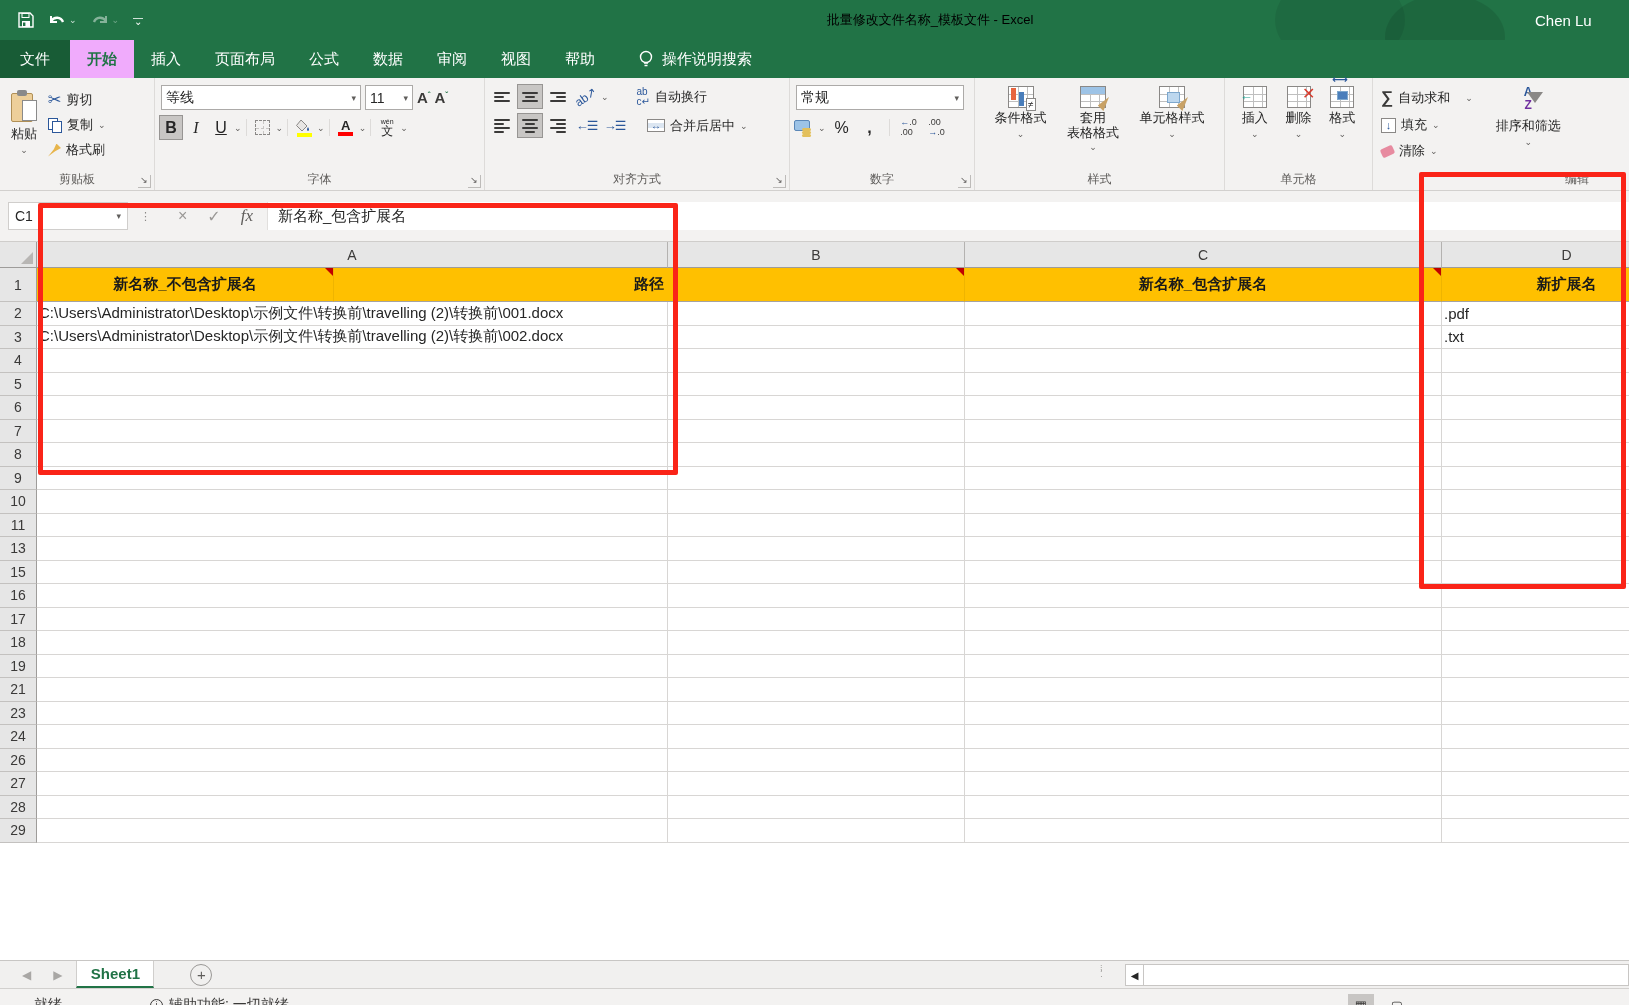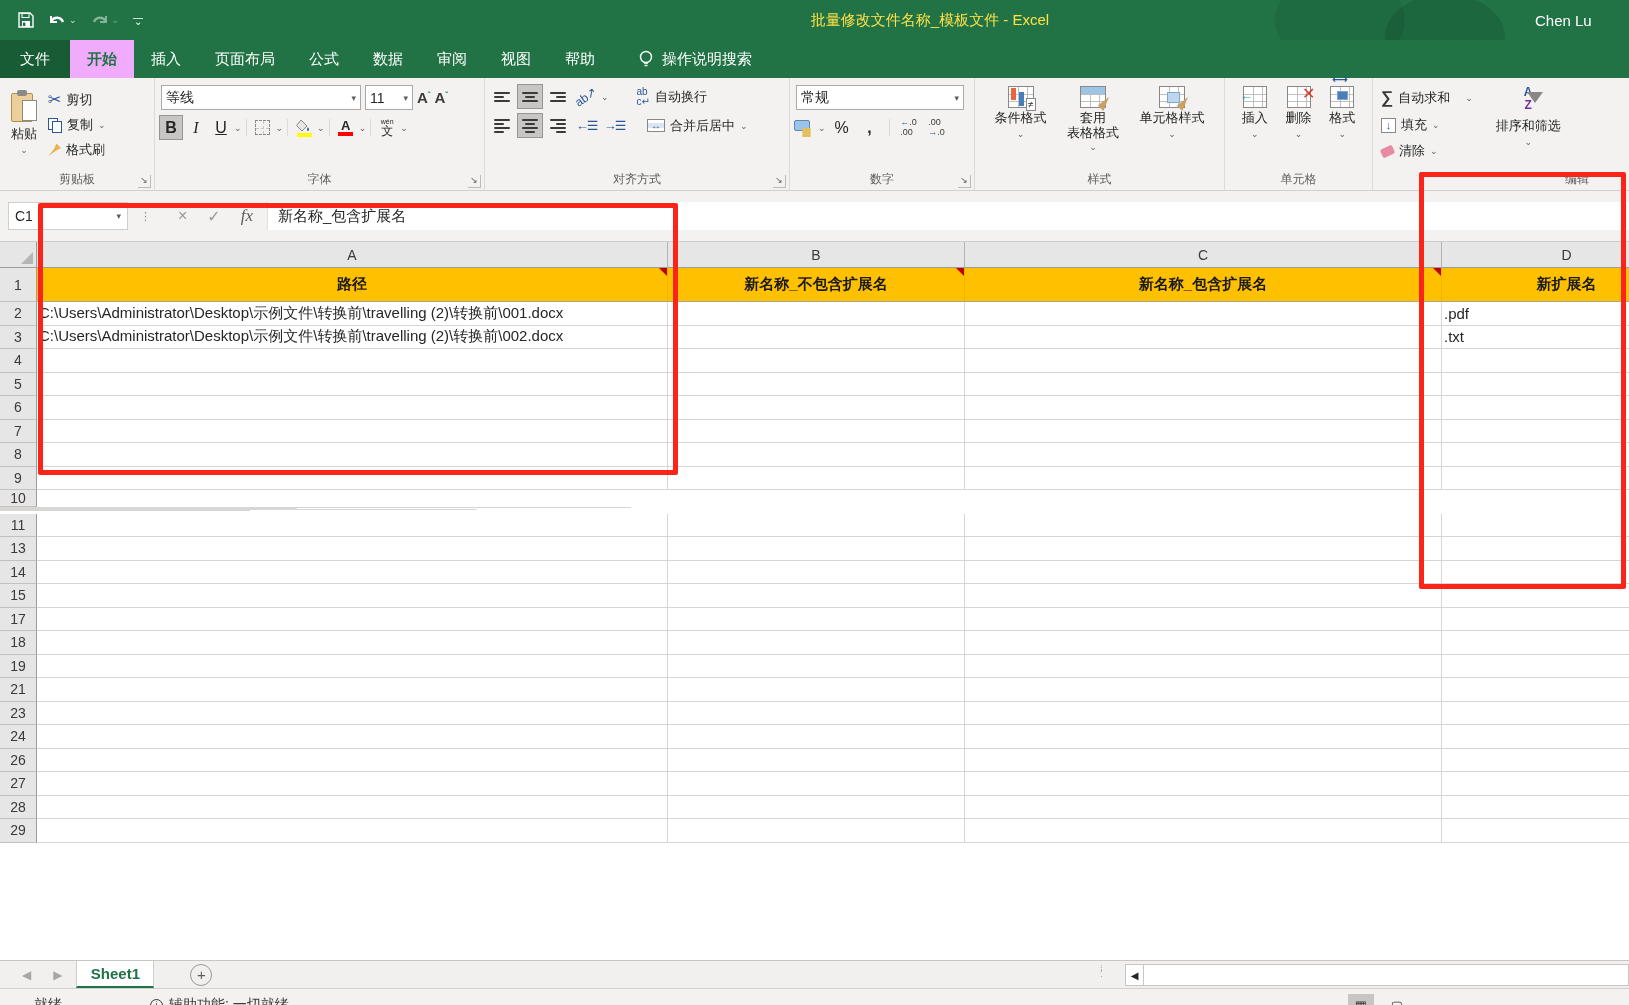--- a/index.html
+++ b/index.html
@@ -7,21 +7,21 @@
   body { font-family:"Liberation Sans","DejaVu Sans",sans-serif; position:relative; background:#fff; font-size:14px; color:#262626; }
 
   
   .titlebar { position:absolute; left:0; top:0; width:1629px; height:40px; background:#217346; overflow:hidden; }
   .titlebar .blob1 { position:absolute; left:1275px; top:-28px; width:130px; height:96px; border-radius:50%; background:rgba(0,0,0,.07); }
   .titlebar .blob2 { position:absolute; left:1385px; top:-6px; width:120px; height:86px; border-radius:50%; background:rgba(0,0,0,.10); }
   .qat { position:absolute; left:18px; top:0; height:40px; display:flex; align-items:center; gap:14px; }
   .qat .btn { color:#fff; display:flex; align-items:center; gap:3px; }
   .qat .dim { opacity:.45; }
   .qat .chev { font-size:9px; color:#cfe3d8; }
-  .win-title { position:absolute; left:700px; width:460px; top:0; height:40px; display:flex; align-items:center; justify-content:center; color:#fde047; font-size:15px; white-space:nowrap; }
+  .win-title { position:absolute; left:700px; width:460px; top:0; height:40px; display:flex; align-items:center; justify-content:center; color:#000000; font-size:13px; white-space:nowrap; }
   .user-name { position:absolute; right:-16px; top:0; height:40px; width:110px; display:flex; align-items:center; color:#fff; font-size:15px; overflow:hidden; }
 
   
   .tabrow { position:absolute; left:0; top:40px; width:1629px; height:38px; background:#217346; display:flex; align-items:stretch; }
   .rtab { color:#fff; font-size:15px; padding:0 17px; display:flex; align-items:center; cursor:default; }
   .rtab.file { background:#185c36; padding:0 20px; }
   .rtab.active { background:#f0abfc; color:#217346; font-weight:bold; }
   .tellme { color:#fff; font-size:15px; display:flex; align-items:center; gap:8px; padding-left:26px; }
 
   
@@ -499,22 +499,22 @@
 <div class="gridarea" id="grid">
     <div class="grow" style="height: 26px;">
       <div class="corner" style="width: 37px;"></div>
       <div class="hcell" style="width: 631px; height: 26px;">A</div>
       <div class="hcell" style="width: 297px; height: 26px;">B</div>
       <div class="hcell" style="width: 477px; height: 26px;">C</div>
       <div class="hcell" style="width: 250px; height: 26px;">D</div>
     </div>
     <div class="grow" style="height: 34px;">
       <div class="rhd" style="width: 37px;">1</div>
+      <div class="cell hdr1" style="width: 297px;">新名称_不包含扩展名<div class="cmt"></div></div>
       <div class="cell hdr1" style="width: 631px;">路径<div class="cmt"></div></div>
-      <div class="cell hdr1" style="width: 297px;">新名称_不包含扩展名<div class="cmt"></div></div>
       <div class="cell hdr1" style="width: 477px;">新名称_包含扩展名<div class="cmt"></div></div>
       <div class="cell hdr1" style="width: 250px;">新扩展名</div>
     </div>
     <div class="grow" style="height: 23.5px;">
       <div class="rhd" style="width: 37px;">2</div>
       <div class="cell" style="width: 631px;">C:\Users\Administrator\Desktop\示例文件\转换前\travelling (2)\转换前\001.docx</div>
       <div class="cell" style="width: 297px;"></div>
       <div class="cell" style="width: 477px;"></div>
       <div class="cell" style="width: 250px;">.pdf</div>
     </div>
@@ -560,21 +560,21 @@
       <div class="cell" style="width: 477px;"></div>
       <div class="cell" style="width: 250px;"></div>
     </div>
     <div class="grow" style="height: 23.5px;">
       <div class="rhd" style="width: 37px;">9</div>
       <div class="cell" style="width: 631px;"></div>
       <div class="cell" style="width: 297px;"></div>
       <div class="cell" style="width: 477px;"></div>
       <div class="cell" style="width: 250px;"></div>
     </div>
-    <div class="grow" style="height: 23.5px; flex-direction: column;">
+    <div class="grow" style="height: 23.5px;">
       <div class="rhd" style="width: 37px;">10</div>
       <div class="cell" style="width: 631px;"></div>
       <div class="cell" style="width: 297px;"></div>
       <div class="cell" style="width: 477px;"></div>
       <div class="cell" style="width: 250px;"></div>
     </div>
     <div class="grow" style="height: 23.5px;">
       <div class="rhd" style="width: 37px;">11</div>
       <div class="cell" style="width: 631px;"></div>
       <div class="cell" style="width: 297px;"></div>
@@ -582,28 +582,28 @@
       <div class="cell" style="width: 250px;"></div>
     </div>
     <div class="grow" style="height: 23.5px;">
       <div class="rhd" style="width: 37px;">13</div>
       <div class="cell" style="width: 631px;"></div>
       <div class="cell" style="width: 297px;"></div>
       <div class="cell" style="width: 477px;"></div>
       <div class="cell" style="width: 250px;"></div>
     </div>
     <div class="grow" style="height: 23.5px;">
-      <div class="rhd" style="width: 37px;">14</div>
-      <div class="cell" style="width: 631px;"></div>
-      <div class="cell" style="width: 297px;"></div>
-      <div class="cell" style="width: 477px;"></div>
-      <div class="cell" style="width: 250px;"></div>
-    </div>
-    <div class="grow" style="height: 23.5px;">
       <div class="rhd" style="width: 37px;">15</div>
+      <div class="cell" style="width: 631px;"></div>
+      <div class="cell" style="width: 297px;"></div>
+      <div class="cell" style="width: 477px;"></div>
+      <div class="cell" style="width: 250px;"></div>
+    </div>
+    <div class="grow" style="height: 23.5px;">
+      <div class="rhd" style="width: 37px;">16</div>
       <div class="cell" style="width: 631px;"></div>
       <div class="cell" style="width: 297px;"></div>
       <div class="cell" style="width: 477px;"></div>
       <div class="cell" style="width: 250px;"></div>
     </div>
     <div class="grow" style="height: 23.5px;">
       <div class="rhd" style="width: 37px;">17</div>
       <div class="cell" style="width: 631px;"></div>
       <div class="cell" style="width: 297px;"></div>
       <div class="cell" style="width: 477px;"></div>

